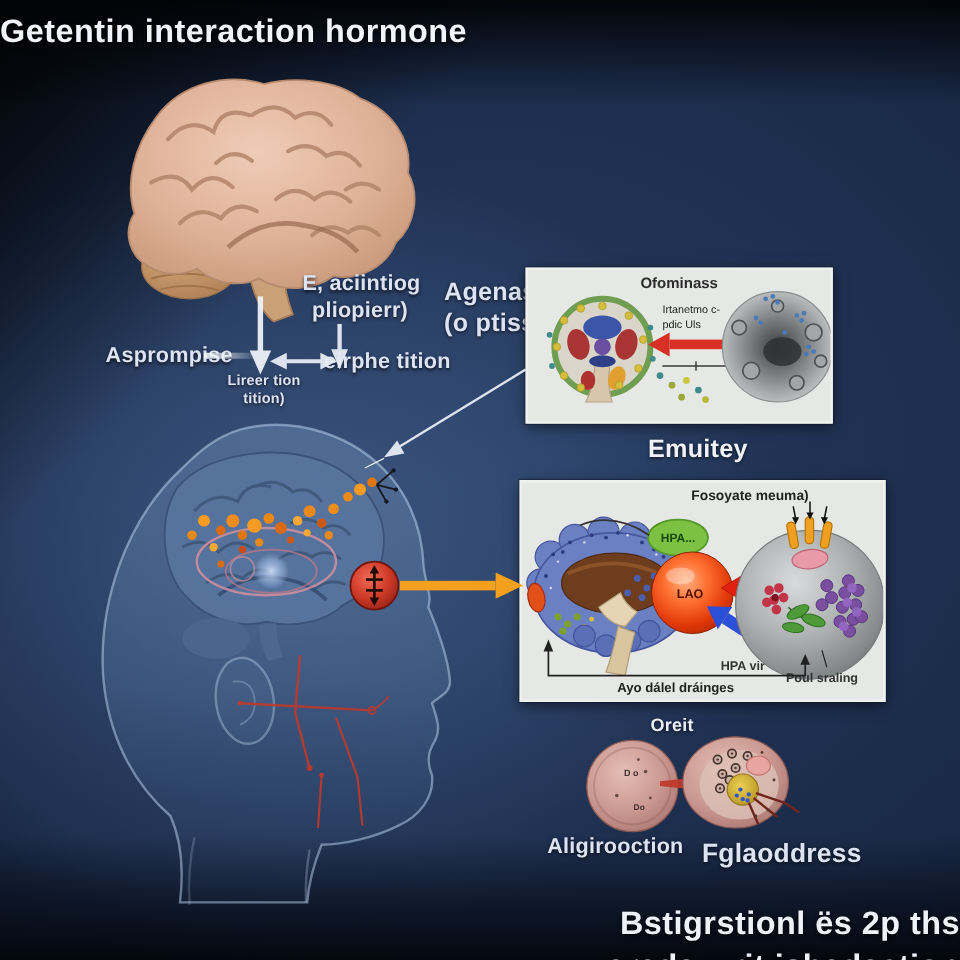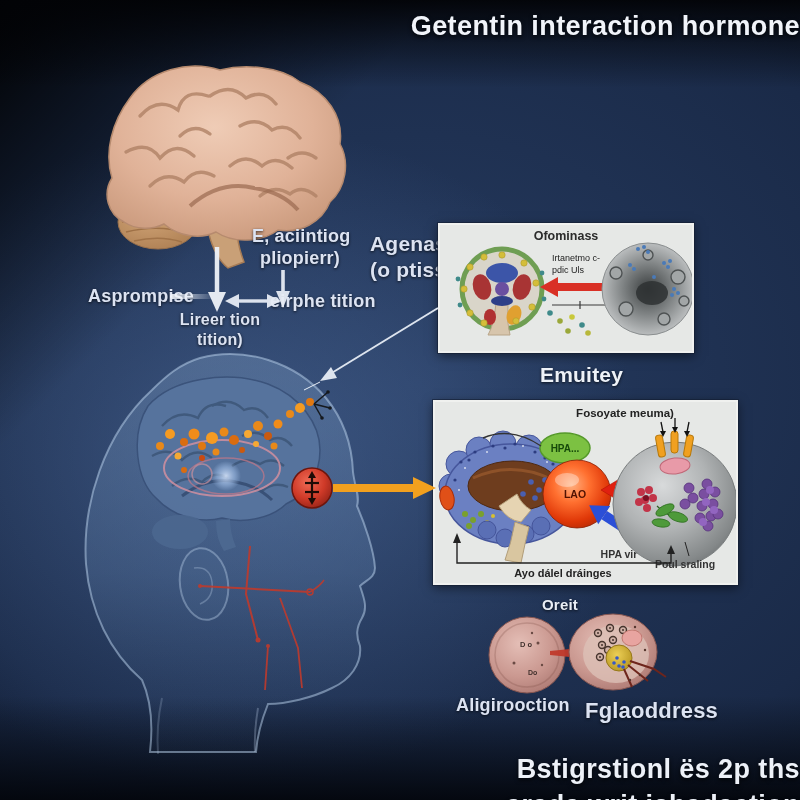--- a/index.html
+++ b/index.html
@@ -9,25 +9,25 @@
     background-color:#0b1322;
     background-image:
       linear-gradient(180deg, rgba(2,3,6,.95) 0%, rgba(2,3,6,0) 11%),
       linear-gradient(0deg, rgba(2,4,9,.9) 0%, rgba(2,4,9,0) 13%),
       linear-gradient(135deg, rgba(0,0,0,.95) 0%, rgba(0,0,0,0) 28%),
       radial-gradient(ellipse 560px 460px at 30% 57%, rgba(86,118,170,.50), rgba(86,118,170,0) 72%),
       radial-gradient(ellipse 1000px 820px at 52% 48%, #263b60 0%, #1a2a48 52%, #0d1627 82%, #04080f 100%);
   }
   .abs{position:absolute;}
   .lbl{
-    position:absolute;color:#dce3f2;font-weight:700;font-size:16px;line-height:1.22;
+    position:absolute;color:#dce3f2;font-weight:700;font-size:12px;line-height:1.22;
     text-shadow:0 1px 3px rgba(0,0,0,.75);letter-spacing:.2px;
   }
   .title{
-    position:absolute;left:0;right:0;top:11px;text-align:right;color:#f1f4fa;
+    position:absolute;left:0;right:0;top:11px;text-align:left;color:#f1f4fa;
     font-size:27px;font-weight:700;letter-spacing:.4px;text-shadow:0 2px 4px rgba(0,0,0,.8);
   }
   .panel{
     position:absolute;background:#e6e8e6;border:2px solid #f0f1ef;
     box-shadow:0 0 0 1px rgba(20,30,50,.6),0 3px 10px rgba(0,0,0,.5);
   }
   .footer-line{
     position:absolute;left:0;right:0;text-align:right;color:#edf1f8;
     font-size:27px;font-weight:700;letter-spacing:.4px;text-shadow:0 2px 4px rgba(0,0,0,.8);
   }

